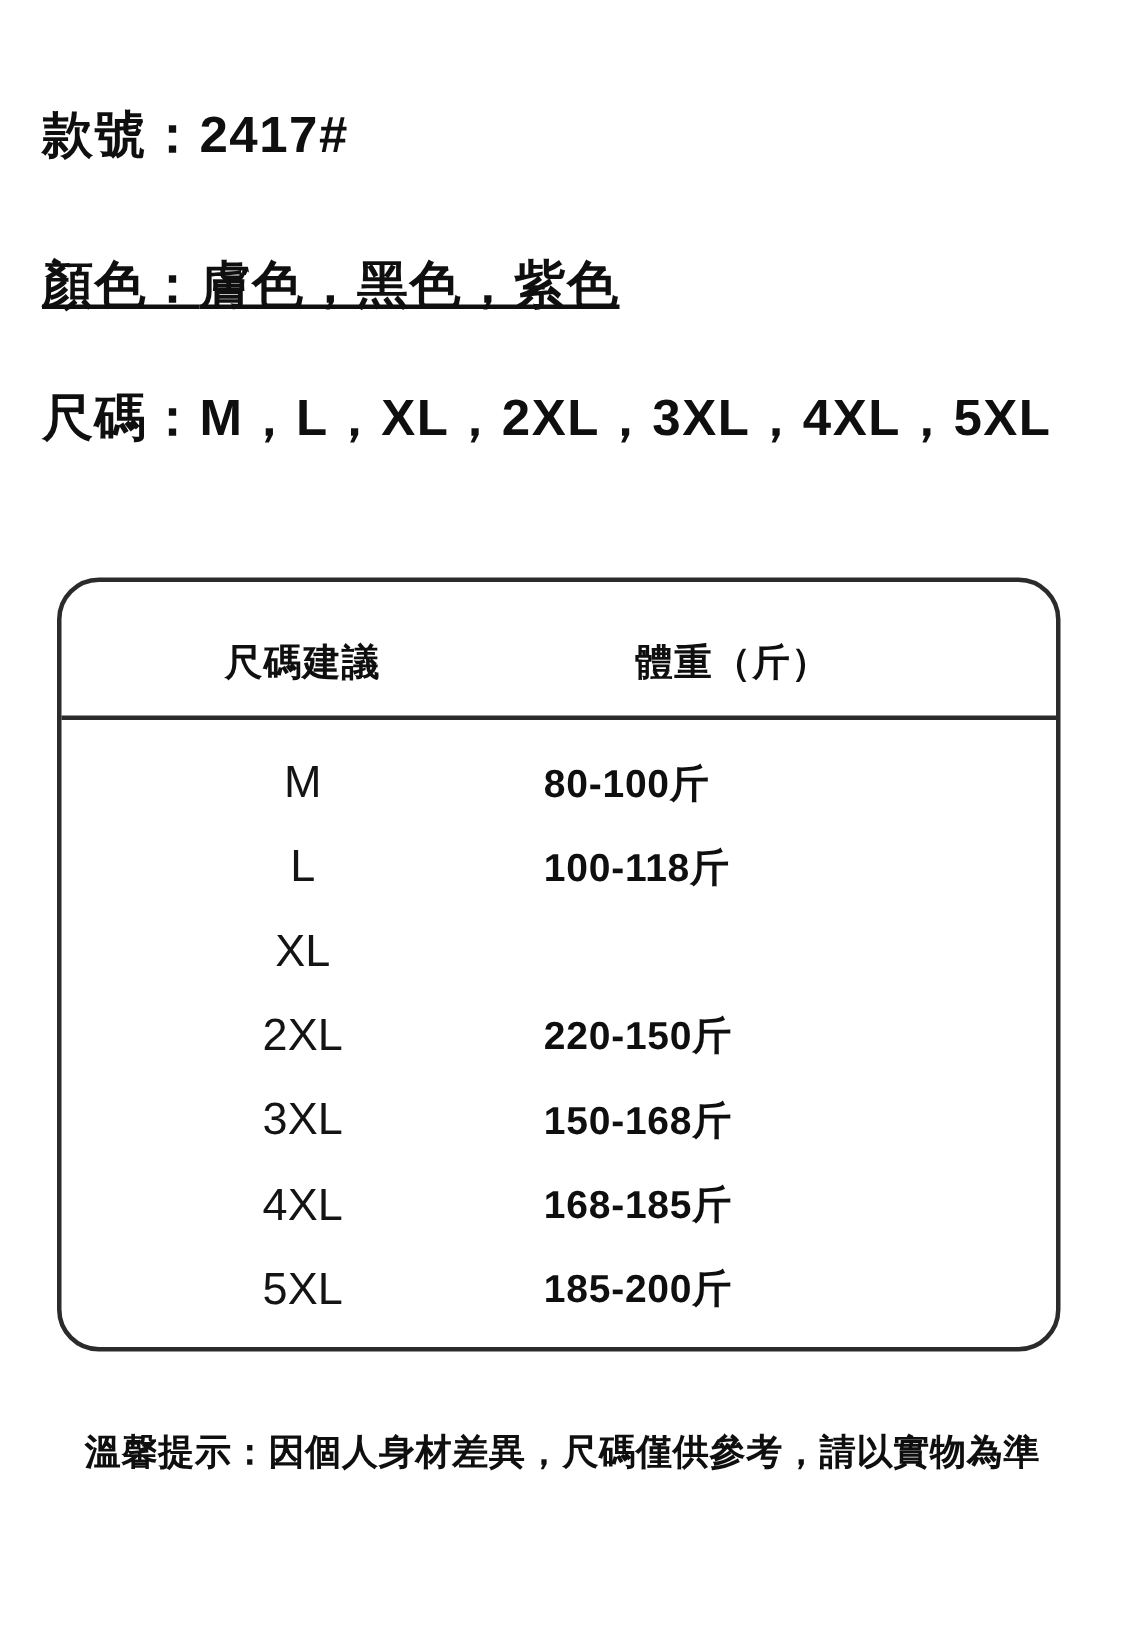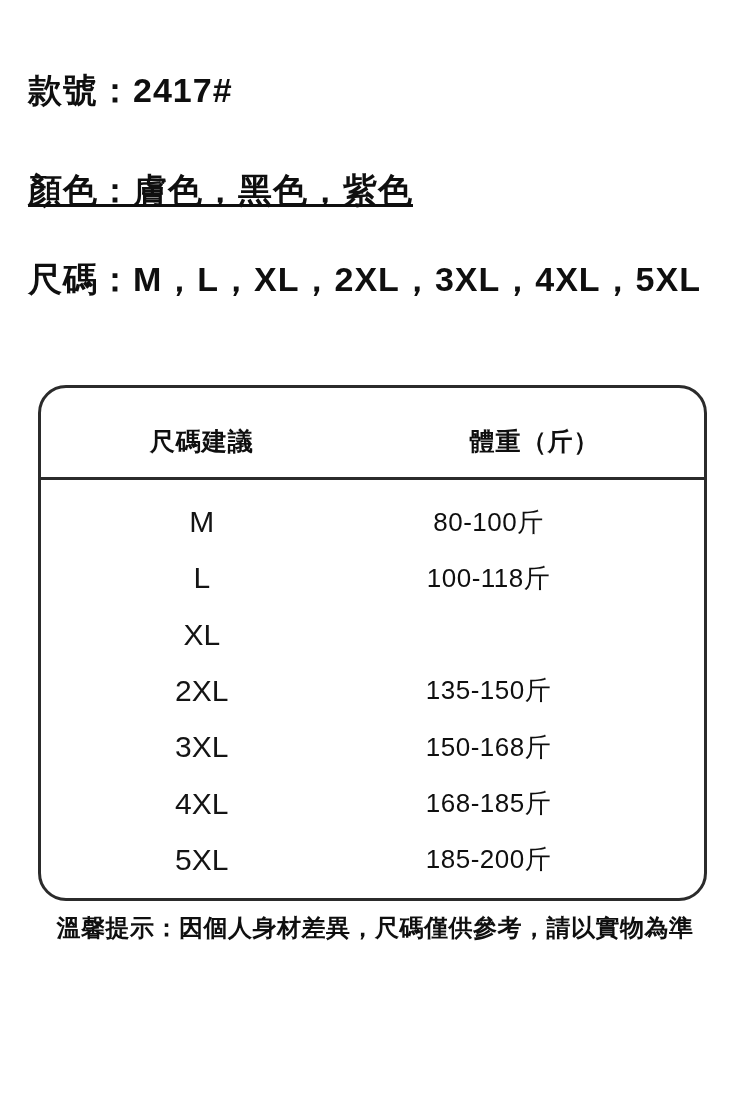--- a/index.html
+++ b/index.html
@@ -40,21 +40,20 @@
     background: #ffffff;
   }
   .table-header {
     height: 92px;
     box-sizing: border-box;
     display: grid;
     grid-template-columns: 48.5% 38% 13.5%;
     align-items: center;
     padding-top: 18px;
     border-bottom: 3px solid #2b2b2b;
-    gap: 46px;
   }
   .header-cell {
     text-align: center;
     font-size: 25px;
     font-weight: bold;
     letter-spacing: 1px;
   }
   .table-body {
     height: calc(100% - 92px);
     box-sizing: border-box;
@@ -68,28 +67,27 @@
     grid-template-columns: 48.5% 38% 13.5%;
     align-items: center;
   }
   .size-cell {
     text-align: center;
     font-size: 30px;
     font-weight: 400;
     color: #141414;
   }
   .weight-cell {
-    text-align: center;
     font-size: 26px;
-    font-weight: normal;
+    font-weight: bold;
     letter-spacing: 0.5px;
   }
   .footer-note {
     position: absolute;
-    top: 912px;
+    top: 952px;
     left: 0;
     width: 100%;
     text-align: center;
     font-size: 24px;
     font-weight: bold;
     letter-spacing: 0.5px;
     white-space: nowrap;
   }
 </style>
 </head>
@@ -119,21 +117,21 @@
     </div>
     <div class="table-row">
       <div class="size-cell">L</div>
       <div class="weight-cell">100-118斤</div>
     </div>
     <div class="table-row">
       <div class="size-cell">XL</div>
     </div>
     <div class="table-row">
       <div class="size-cell">2XL</div>
-      <div class="weight-cell">135-150斤</div>
+      <div class="weight-cell">220-150斤</div>
     </div>
     <div class="table-row">
       <div class="size-cell">3XL</div>
       <div class="weight-cell">150-168斤</div>
     </div>
     <div class="table-row">
       <div class="size-cell">4XL</div>
       <div class="weight-cell">168-185斤</div>
     </div>
     <div class="table-row">

